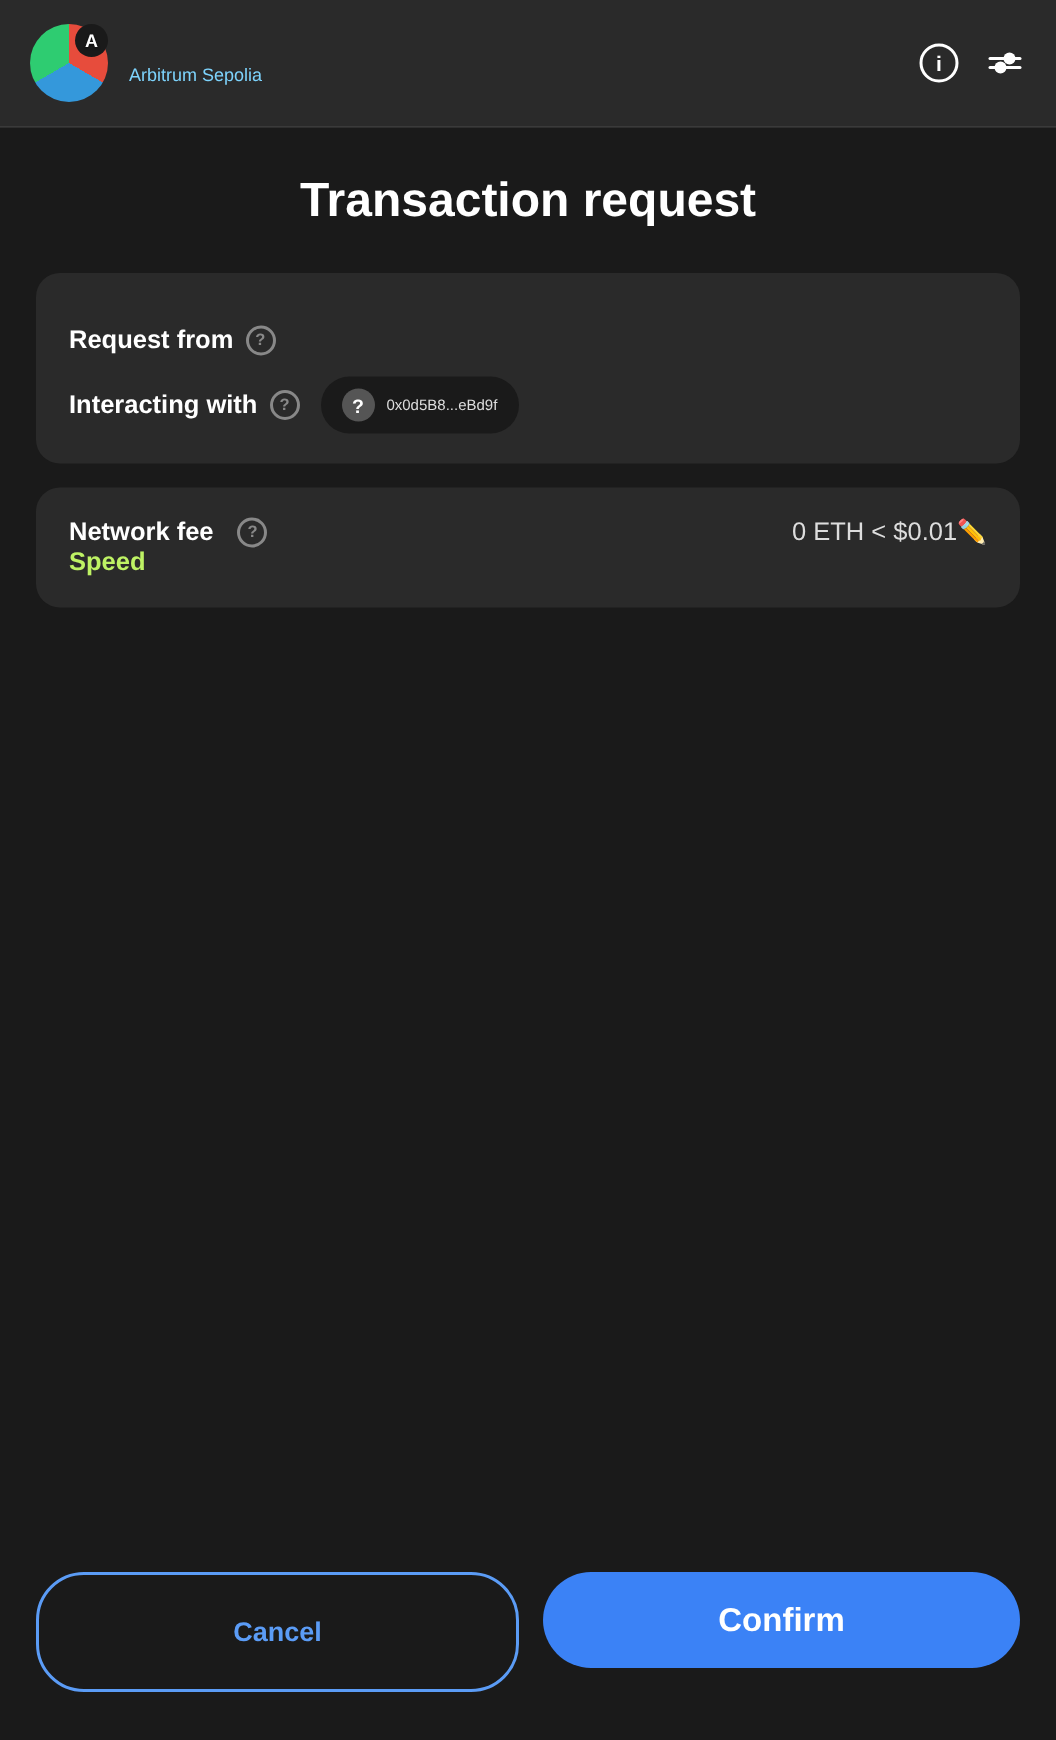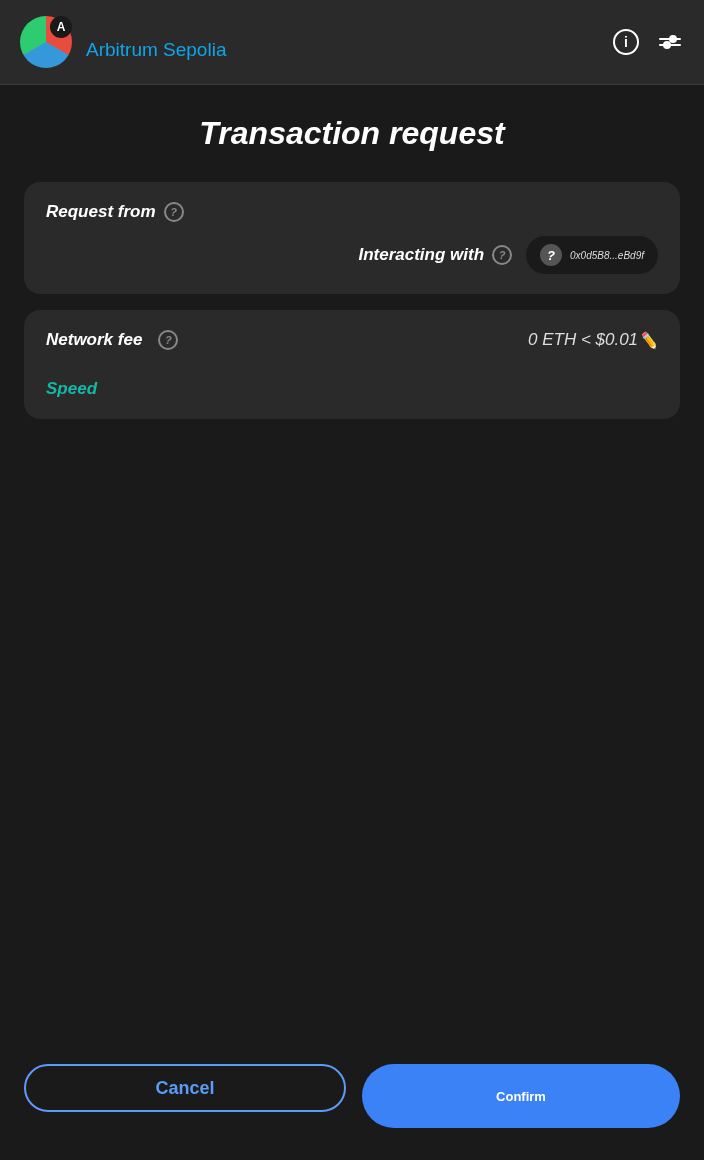--- a/index.html
+++ b/index.html
@@ -53,22 +53,22 @@
     .account-info {
       flex: 1;
     }
     .account-name {
       font-size: 18px;
       font-weight: 700;
       color: #ffffff;
       line-height: 1.3;
     }
     .network-name {
-      font-size: 19px;
-      color: #0ea5e9;
+      font-size: 12px;
+      color: #7dd3fc;
       margin-top: 16px;
     }
     .header-icons {
       display: flex;
       align-items: center;
       gap: 16px;
     }
     .header-icon {
       width: 28px;
       height: 28px;
@@ -112,21 +112,20 @@
     }
     .slider-line:first-child::after { right: 4px; }
     .slider-line:last-child::after { left: 4px; }
 
     
     .main {
       flex: 1;
       padding: 30px 24px 20px;
       display: flex;
       flex-direction: column;
-      font-style: italic;
     }
 
     .page-title {
       font-size: 32px;
       font-weight: 800;
       text-align: center;
       color: #ffffff;
       margin-bottom: 30px;
     }
 
@@ -135,24 +134,24 @@
       background: #2a2a2a;
       border-radius: 16px;
       padding: 20px 22px;
       margin-bottom: 16px;
     }
 
     .card-row {
       display: flex;
       align-items: center;
       margin-bottom: 12px;
+      margin-top: 15px;
     }
     .card-row:last-child {
       margin-bottom: 0;
-      justify-content: flex-end;
     }
 
     .label-text {
       font-size: 17px;
       font-weight: 700;
       color: #ffffff;
     }
 
     .help-icon {
       width: 20px;
@@ -223,51 +222,51 @@
     }
     .edit-icon {
       font-size: 16px;
       cursor: pointer;
       color: #5b9cf6;
     }
 
     .speed-label {
       font-size: 17px;
       font-weight: 700;
-      color: #14b8a6;
-      margin-top: 29px;
+      color: #bef264;
+      margin-top: 0;
     }
 
     
     .footer {
       padding: 20px 24px 32px;
       background: #1a1a1a;
       display: flex;
       gap: 16px;
     }
 
     .btn-cancel {
       flex: 1;
-      height: 48px;
+      height: 80px;
       border-radius: 32px;
       border: 2px solid #5b9cf6;
       background: transparent;
       color: #5b9cf6;
       font-size: 18px;
       font-weight: 600;
       cursor: pointer;
     }
     .btn-confirm {
       flex: 1;
       height: 64px;
       border-radius: 32px;
       border: none;
       background: #3b82f6;
       color: #ffffff;
-      font-size: 13px;
+      font-size: 22px;
       font-weight: 700;
       cursor: pointer;
     }
   </style>
 </head>
 <body>
 
 <div class="header">
   <div class="avatar">
     <div class="avatar-letter">A</div>

